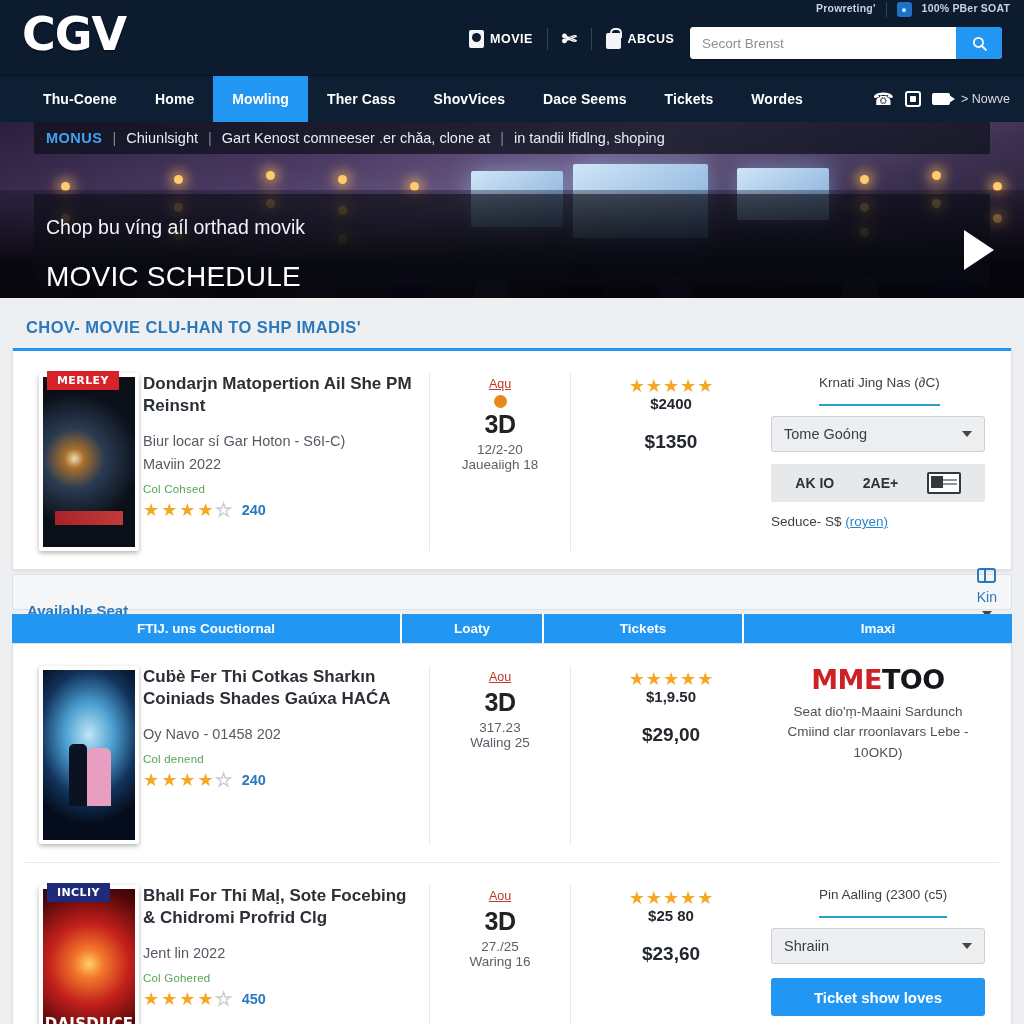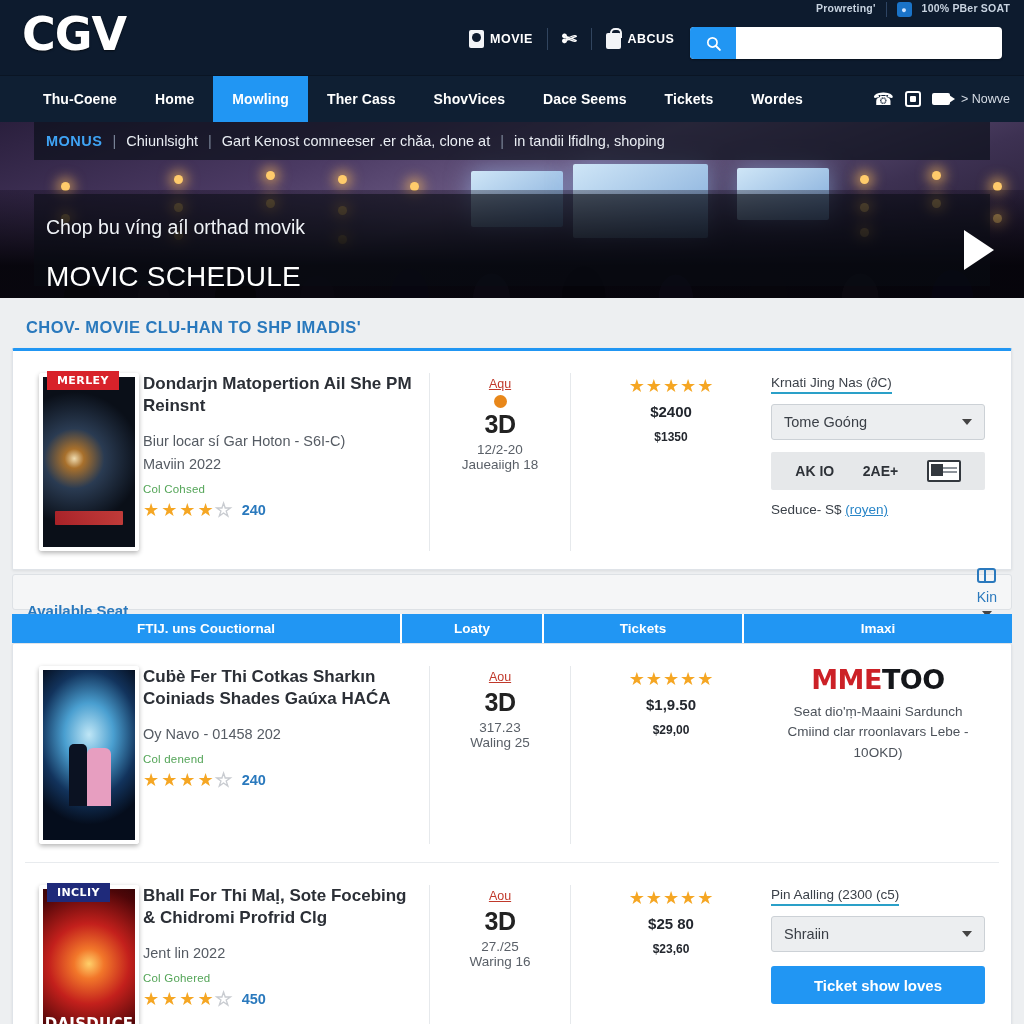--- a/index.html
+++ b/index.html
@@ -129,21 +129,21 @@
   .hero-lights span {
     position:absolute; width:9px; height:9px; border-radius:50%;
     background:#ffcb6b; box-shadow:0 0 12px 5px rgba(255,190,90,.55);
   }
   .hero-screen {
     position:absolute; border-radius:2px;
     background:linear-gradient(150deg,#cfe6f7,#7ea8d8);
     box-shadow:0 0 24px rgba(160,200,250,.5);
   }
   .topstrip {
-    position:absolute; left:34px; right:34px; top:0px; height:38px;
+    position:absolute; left:34px; right:34px; top:0px; height:32px;
     background:rgba(12,16,28,.72);
     display:flex; align-items:center; padding:0 12px; gap:10px;
     font-size:14.5px; color:#e9edf3; white-space:nowrap; overflow:hidden;
   }
   .topstrip .brandword { color:#3fa4f5; font-weight:800; letter-spacing:.5px; }
   .topstrip .sep { color:#7b8699; }
   .hero-caption {
     position:absolute; left:34px; right:34px; bottom:12px; top:72px;
     background:rgba(10,12,20,.55); padding:22px 0 0 12px;
   }
@@ -217,27 +217,27 @@
     padding: 4px 0 0 0; align-self:stretch;
   }
   .fmt-link { color:#c0392b; font-size:12.5px; text-decoration:underline; display:block; }
   .fmt-dot { width:13px;height:13px;border-radius:50%;background:#e8871a;margin:4px auto 2px;}
   .fmt-3d { font-size:25px; font-weight:800; color:#222; letter-spacing:-.5px; }
   .fmt-d1 { font-size:13.5px; color:#5a6068; margin-top:3px; }
   .fmt-d2 { font-size:13.5px; color:#5a6068; }
 
   .col-price { width:200px; flex:0 0 200px; text-align:center; padding-top:4px; }
   .price-stars { display:flex; justify-content:center; gap:1px; }
-  .price-a { font-size:15px; font-weight:700; color:#23272e; margin-top:8px; }
-  .price-b { font-size:12px; font-weight:700; color:#23272e; margin-top:10px; }
+  .price-a { font-size:15px; font-weight:700; color:#23272e; margin-top:0; }
+  .price-b { font-size:19px; font-weight:700; color:#23272e; margin-top:19px; }
 
   .col-act { width:228px; flex:0 0 228px; padding-right:14px; }
   .act-label {
     font-size:13.5px; color:#3b4149; border-bottom:2px solid #2aa0c8;
-    display:inline-block; padding-bottom:2px; margin-bottom:10px;
+    display:inline-block; padding-bottom:14px; margin-bottom:10px;margin-left:48px;
   }
   .select {
     width:100%; height:36px; background:#eceef0; border:1px solid #ccd1d6;
     border-radius:3px; display:flex; align-items:center; justify-content:space-between;
     padding:0 12px; font-size:14.5px; color:#3a3f46; cursor:pointer;
   }
   .caret { width:0;height:0;border-left:5px solid transparent;border-right:5px solid transparent;
            border-top:6px solid #444; }
   .paybar {
     margin-top:12px; height:38px; background:#e6e8ea; border-radius:2px;
@@ -310,20 +310,21 @@
         <span class="ic-scissor">✄</span>
       </div>
       <span class="vline"></span>
       <div class="mi">
         <span class="ic-lock"></span>
         <span>ABCUS</span>
       </div>
     </div>
 
     <div class="searchwrap">
+      <input type="text" placeholder="Secort Brenst" style="">
       <button class="searchbtn">
         <svg viewBox="0 0 24 24">
           <circle cx="10.5" cy="10.5" r="6.5" fill="none" stroke="#fff" stroke-width="2.4"></circle>
           <line x1="15.5" y1="15.5" x2="21" y2="21" stroke="#fff" stroke-width="2.8" stroke-linecap="round"></line>
         </svg>
       </button>
     </div>
   </div>
 
   <div class="mainnav">

